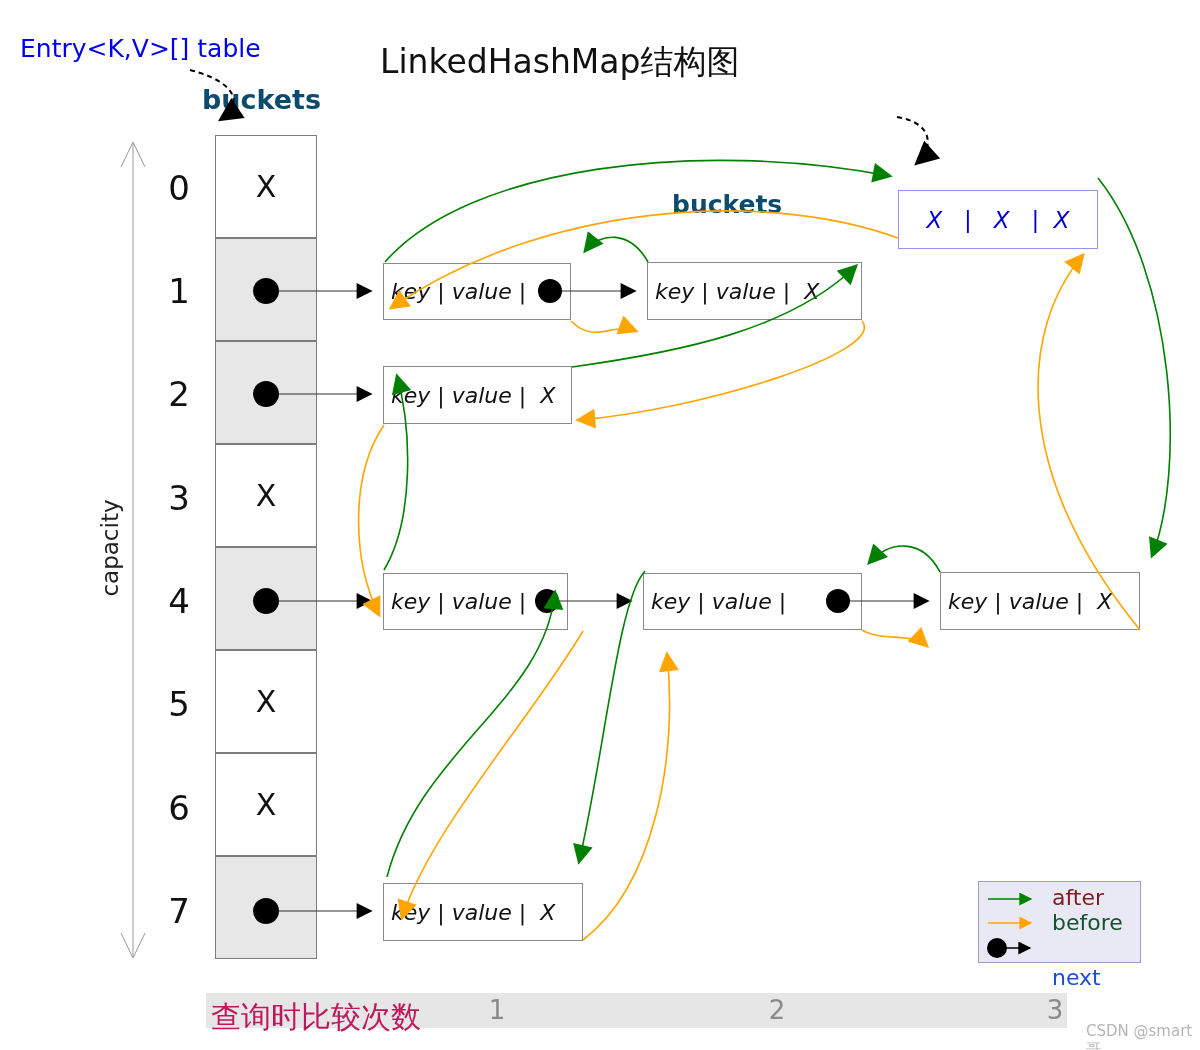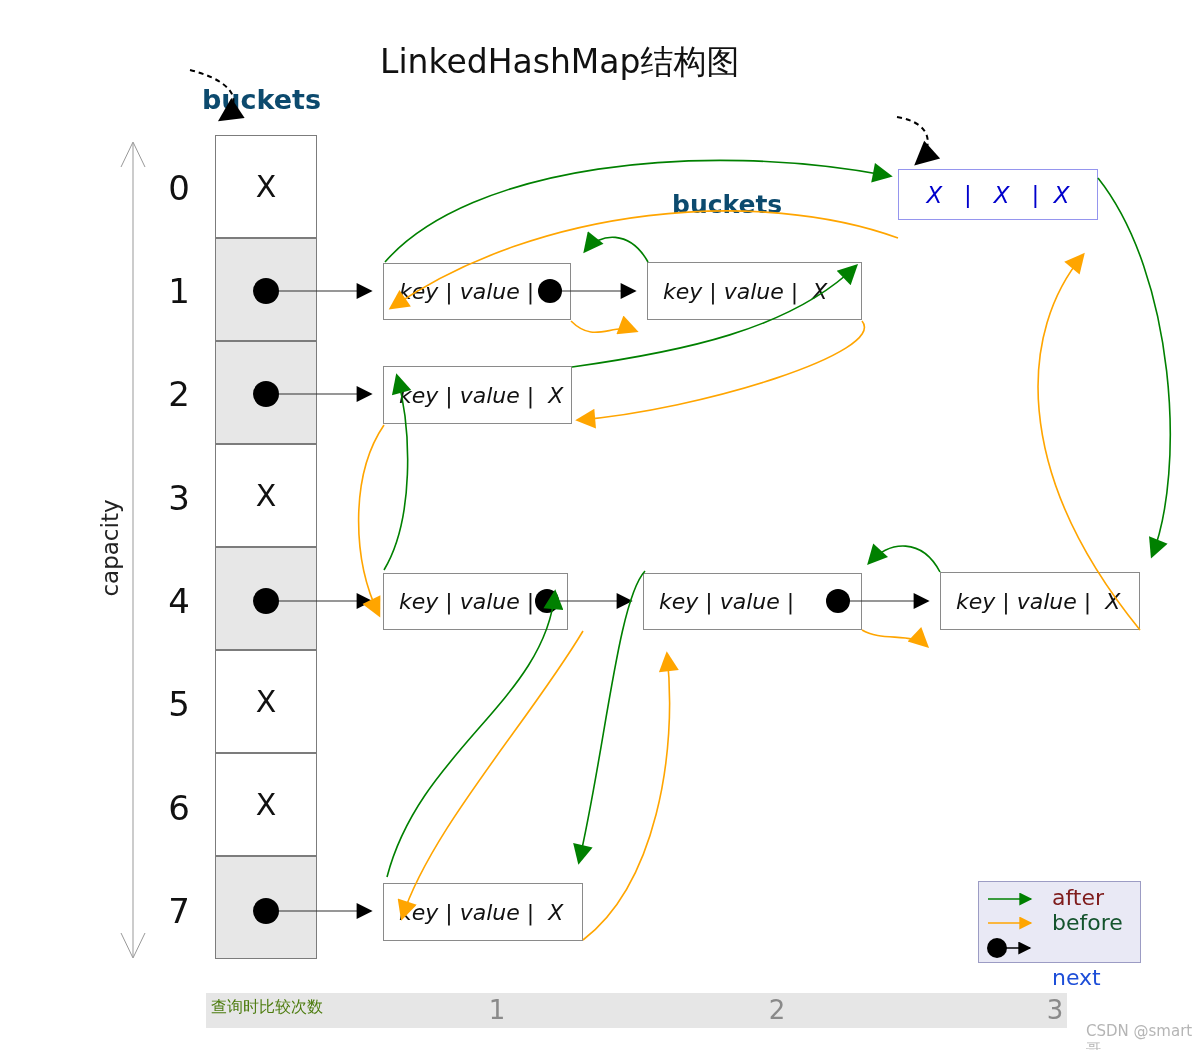--- a/index.html
+++ b/index.html
@@ -9,39 +9,40 @@
   .title{font-size:33px;color:#111;}
   .blue{color:#0000EE;font-size:25px;}
   .boldlab{font-weight:bold;color:#0c4a6e;}
   .idx{font-size:34px;color:#111;text-align:right;width:48px;}
   .cell{width:102px;height:103px;border:1px solid #7c7c7c;box-sizing:border-box;
         display:flex;align-items:center;justify-content:center;font-size:30px;color:#111;}
   .cell.occ{background:#e7e7e7;}
   .cell.empty{background:#ffffff;}
   .entry{border:1px solid #8a8a8a;background:#fff;box-sizing:border-box;
          display:flex;align-items:center;font-style:italic;font-size:22px;color:#111;
-         padding-left:15px;white-space:pre;}
+         padding-left:7px;white-space:pre;}
   .headerbox{border:1px solid #9595ee;background:#fff;box-sizing:border-box;
          display:flex;align-items:center;justify-content:center;font-style:italic;
          font-size:23px;color:#0000cc;white-space:pre;}
   .capacity{transform:rotate(-90deg);transform-origin:center;font-size:23px;color:#222;}
   .footerbar{background:#e6e6e6;}
-  .footerlab{font-size:16px;color:#4d7c0f;}
+  .footerlab{font-size:30px;color:#be185d;}
   .footernum{font-size:26px;color:#8a8a8a;width:44px;text-align:center;}
   .legendbox{background:#e9e9f5;border:1px solid #9c9cc4;box-sizing:border-box;}
   .leglab{font-size:22px;}
   .watermark{font-size:15px;color:#b5b5b5;}
   svg{position:absolute;left:0;top:0;pointer-events:none;}
 </style>
 </head>
 <body>
 
 <div id="stage">
 
   <div class="abs title" style="left:380px;top:40px;width:560px;">LinkedHashMap结构图</div>
+  <div class="abs blue" style="left:20px;top:34px;">Entry&lt;K,V&gt;[] table</div>
   <div class="abs boldlab" style="left:202px;top:84px;font-size:27px;">buckets</div>
   <div class="abs boldlab" style="left:672px;top:190px;font-size:25px;">buckets</div>
   <div class="abs capacity" style="left:55px;top:535px;width:110px;text-align:center;">capacity</div>
 
   <div class="abs idx" style="left:142px;top:168px;">0</div>
   <div class="abs idx" style="left:142px;top:271px;">1</div>
   <div class="abs idx" style="left:142px;top:374px;">2</div>
   <div class="abs idx" style="left:142px;top:478px;">3</div>
   <div class="abs idx" style="left:142px;top:581px;">4</div>
   <div class="abs idx" style="left:142px;top:684px;">5</div>
@@ -50,21 +51,21 @@
 
   <div class="abs cell empty" style="left:215px;top:135px;">X</div>
   <div class="abs cell occ" style="left:215px;top:238px;"></div>
   <div class="abs cell occ" style="left:215px;top:341px;"></div>
   <div class="abs cell empty" style="left:215px;top:444px;">X</div>
   <div class="abs cell occ" style="left:215px;top:547px;"></div>
   <div class="abs cell empty" style="left:215px;top:650px;">X</div>
   <div class="abs cell empty" style="left:215px;top:753px;">X</div>
   <div class="abs cell occ" style="left:215px;top:856px;"></div>
 
-  <div class="abs headerbox" style="left:898px;top:169px;width:200px;height:51px;">X   |   X   |  X</div>
+  <div class="abs headerbox" style="left:898px;top:190px;width:200px;height:59px;">X   |   X   |  X</div>
 
   <div class="abs entry" style="left:383px;top:263px;width:188px;height:57px;">key | value |</div>
   <div class="abs entry" style="left:647px;top:262px;width:215px;height:58px;">key | value |  X</div>
   <div class="abs entry" style="left:383px;top:366px;width:189px;height:58px;">key | value |  X</div>
   <div class="abs entry" style="left:383px;top:573px;width:185px;height:57px;">key | value |</div>
   <div class="abs entry" style="left:643px;top:573px;width:219px;height:57px;">key | value |</div>
   <div class="abs entry" style="left:940px;top:572px;width:200px;height:58px;">key | value |  X</div>
   <div class="abs entry" style="left:383px;top:883px;width:200px;height:58px;">key | value |  X</div>
 
   <div class="abs legendbox" style="left:978px;top:881px;width:163px;height:82px;"></div>

